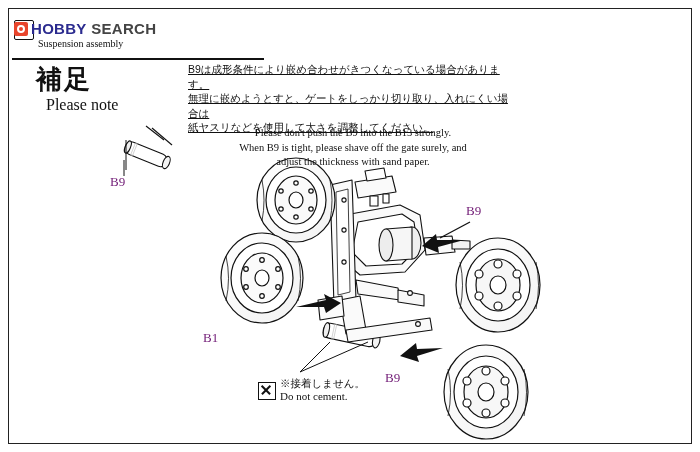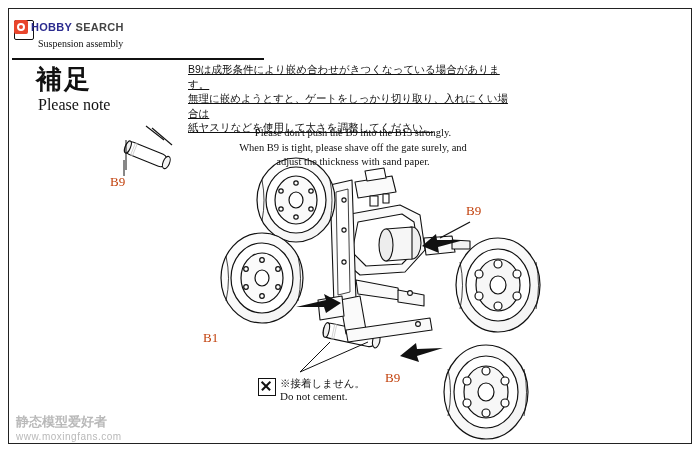--- a/index.html
+++ b/index.html
@@ -46,21 +46,21 @@
   .title-underline{
     position:absolute;left:12px;top:58px;width:252px;height:2px;background:#111;
   }
   
   .note-jp{
     position:absolute;left:36px;top:62px;
     font-size:26px;font-weight:bold;color:#111;
     letter-spacing:2px;
   }
   .note-en{
-    position:absolute;left:38px;top:96px;
+    position:absolute;left:46px;top:96px;
     font-size:16px;color:#111;
     font-family:"Liberation Serif", serif;
   }
   
   .txt-jp{
     position:absolute;left:188px;top:62px;
     font-size:10.5px;line-height:14.5px;color:#111;
     width:330px;
   }
   .txt-en{
@@ -76,42 +76,42 @@
   }
   .logo-mark{
     width:14px;height:14px;background:#e8452c;border-radius:2px;
     position:relative;
   }
   .logo-mark:after{
     content:"";position:absolute;left:3px;top:3px;width:8px;height:8px;
     border:2px solid #fff;border-radius:50%;box-sizing:border-box;
   }
   .logo-text{
-    font-size:11px;font-weight:bold;color:#2b2b8f;letter-spacing:.3px;
+    font-size:15px;font-weight:bold;color:#2b2b8f;letter-spacing:.3px;
   }
   .logo-text span{color:#444;}
   
   .wm{
     position:absolute;left:16px;bottom:8px;
     color:#b9b9b9;
     font-size:13px;font-weight:bold;
     line-height:15px;
   }
   .wm .wm2{font-size:10px;font-weight:normal;letter-spacing:.5px;}
   
   .lbl{
     position:absolute;
-    font-size:13px;color:#c2410c;
+    font-size:13px;color:#701a75;
     font-family:"Liberation Serif", serif;
     white-space:nowrap;
   }
   
   .dnc{
     position:absolute;left:258px;top:377px;
-    display:flex;align-items:flex-start;gap:4px;
+    display:flex;align-items:center;gap:4px;
   }
   .dnc-x{
     width:16px;height:16px;border:1.4px solid #111;background:#fff;
     position:relative;flex:0 0 auto;margin-top:1px;
   }
   .dnc-x:before,.dnc-x:after{
     content:"";position:absolute;left:1px;top:6.2px;width:12px;height:1.6px;background:#111;
   }
   .dnc-x:before{transform:rotate(45deg);}
   .dnc-x:after{transform:rotate(-45deg);}
@@ -304,18 +304,14 @@
       <div>※接着しません。</div>
       <div class="en">Do not cement.</div>
     </div>
   </div>
 
   <div class="logo">
     <div class="logo-mark"></div>
     <div class="logo-text"><b>HOBBY</b><span> SEARCH</span></div>
   </div>
 
-  <div class="wm">
-    <div>静态模型爱好者</div>
-    <div class="wm2">www.moxingfans.com</div>
-  </div>
 
 </div>
 
 </body></html>

